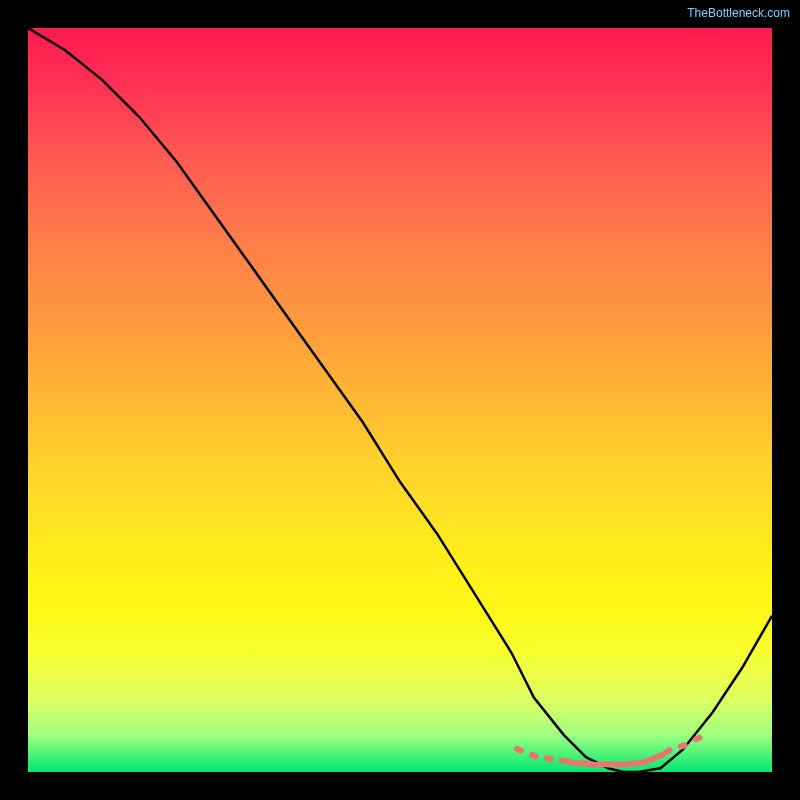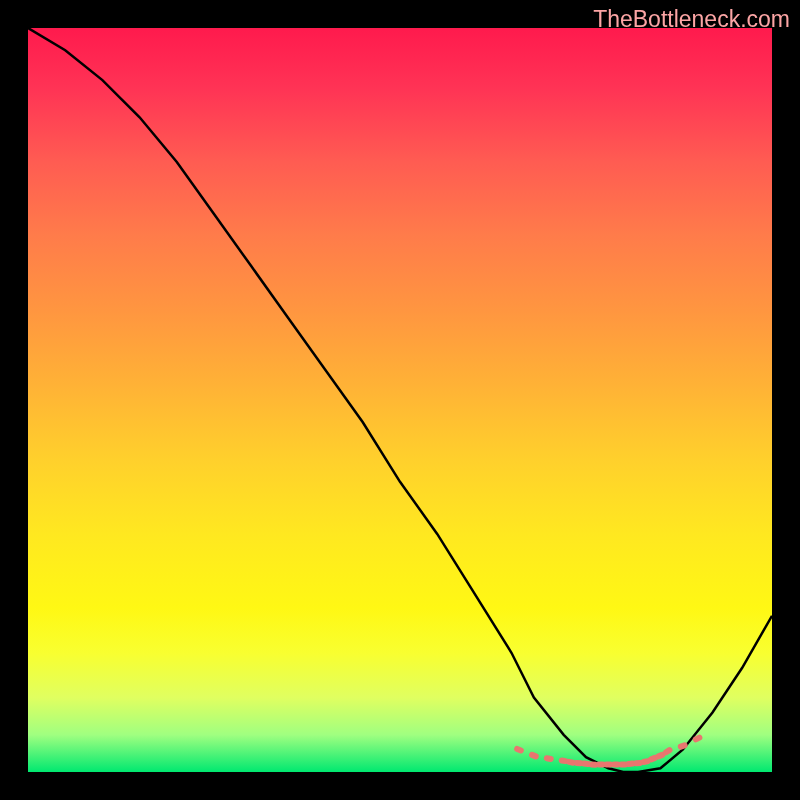--- a/index.html
+++ b/index.html
@@ -7,22 +7,22 @@
     width: 800px;
     height: 800px;
     background: #000;
     position: relative;
     font-family: Arial, sans-serif;
   }
   .watermark {
     position: absolute;
     top: 6px;
     right: 10px;
-    color: #fca5a5;
-    font-size: 23px;
+    color: #7dd3fc;
+    font-size: 12px;
     font-weight: normal;
     z-index: 10;
   }
   .plot-area {
     position: absolute;
     left: 28px;
     top: 28px;
     width: 744px;
     height: 744px;
     background: linear-gradient(to bottom,

